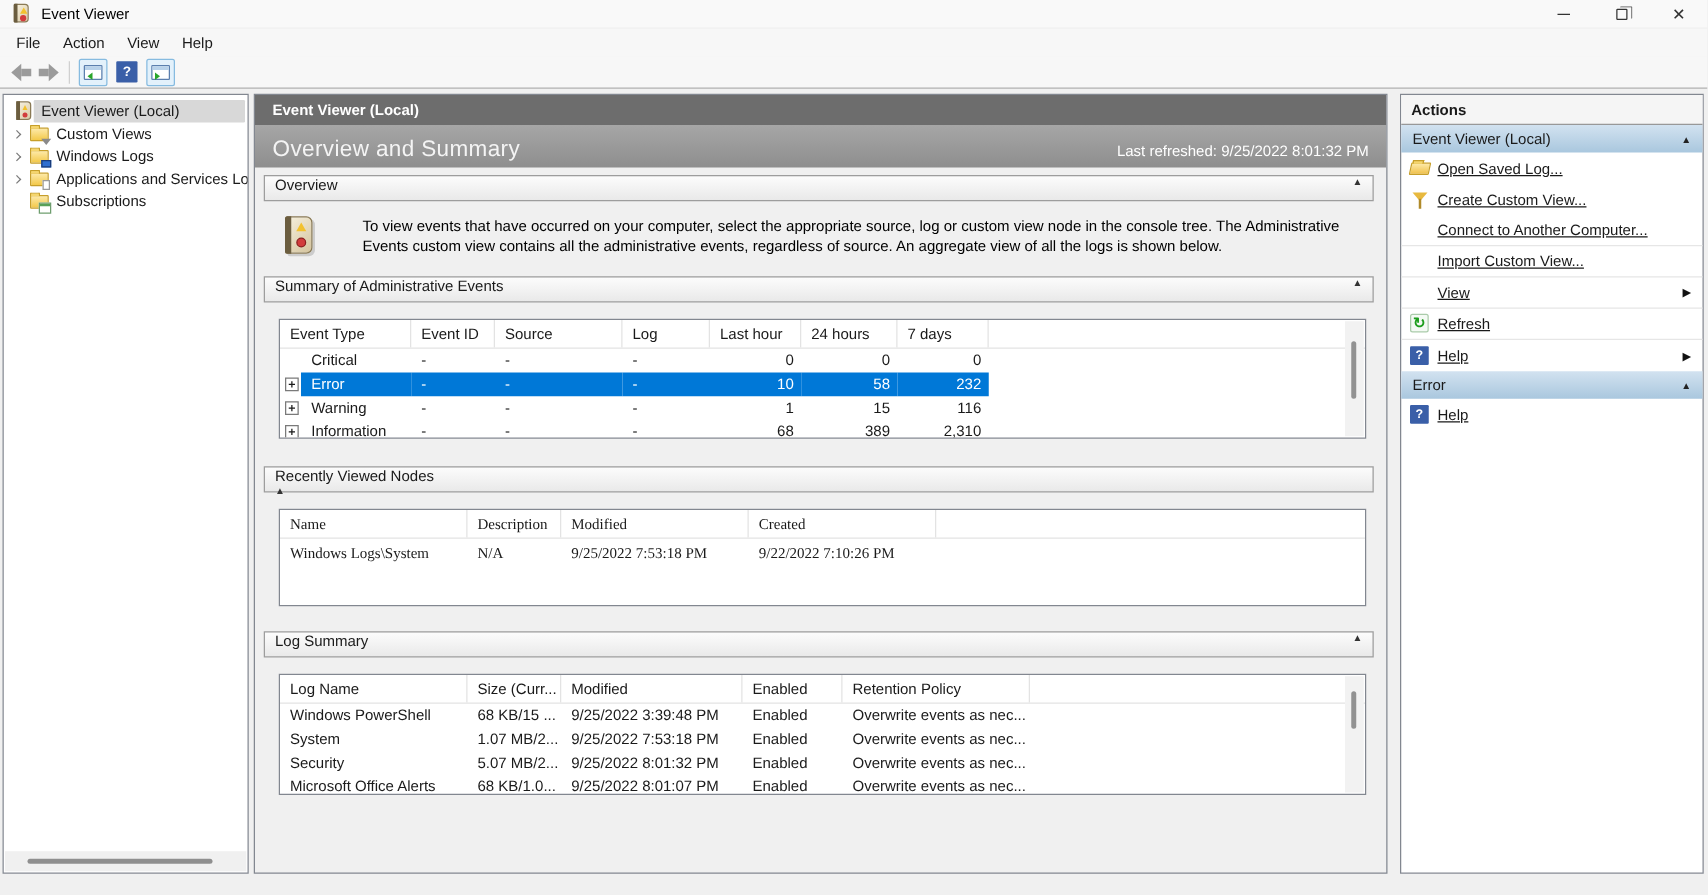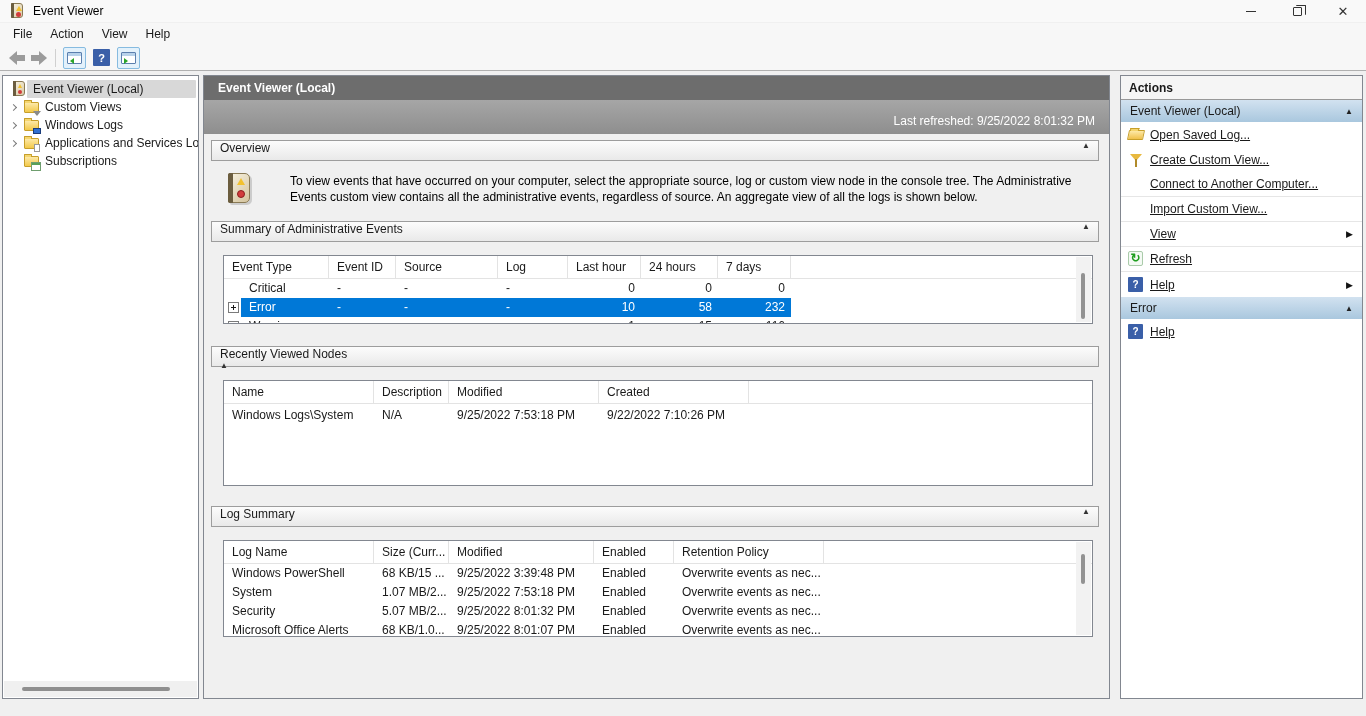--- a/index.html
+++ b/index.html
@@ -122,22 +122,22 @@
   .srow.selected .td { background:#0078d7; color:#fff; }
   .srow.selected .td.filler { background:transparent; }
   .srow.selected .c-type { background:linear-gradient(to right,#ffffff 17px,#0078d7 17px); color:#fff; }
 
   .recent-grid { grid-template-columns:150px 75px 150px 150px 1fr; }
   .logs-grid { grid-template-columns:150px 75px 145px 80px 150px 1fr; }
 
   .vscroll { position:absolute; top:1px; right:1px; bottom:1px; width:15px; background:#f2f2f2; }
   .vscroll .thumb { position:absolute; left:5px; width:4px; background:#929292; border-radius:2px; }
 
-  .box-sum { height:69px; }
-  .box-recent { height:106px; }
+  .box-sum { height:96px; }
+  .box-recent { height:78px;font-family:Liberation Serif, serif; }
   .box-logs { height:97px; }
   .mt22 { margin-top:22px;flex-direction:column; }
   .mt20 { margin-top:20px; }
 
   
   .actions-header { height:24px; background:#f5f5f5; border-bottom:1px solid #989898; display:flex; align-items:center; padding-left:8px; font-weight:bold; }
   .act-sec-header { height:22px; background:linear-gradient(#d2e2f0,#a9c7de); display:flex; align-items:center; justify-content:space-between; padding:0 9px; }
   .act-sec-header .collapse { font-size:8px; color:#222; }
   .act-item { height:25px; display:flex; align-items:center; padding-left:6px; position:relative; }
   .act-item.sep { border-bottom:1px solid #e6e6e6; }
@@ -253,20 +253,21 @@
   <div class="tree-hscroll">
     <div class="thumb"></div>
   </div>
 </div>
 
 <div class="panel main-panel">
   <div class="crumb-bar">
     <span>Event Viewer (Local)</span>
   </div>
   <div class="page-bar">
+    <span class="page-title">Overview and Summary</span>
     <span class="refreshed">Last refreshed: 9/25/2022 8:01:32 PM</span>
   </div>
 
   <div class="sec-header mt6">
     <span>Overview</span>
     <span class="collapse">▲</span>
   </div>
   <div class="overview-body">
     <div class="ov-icon">
       <div class="b"></div>

